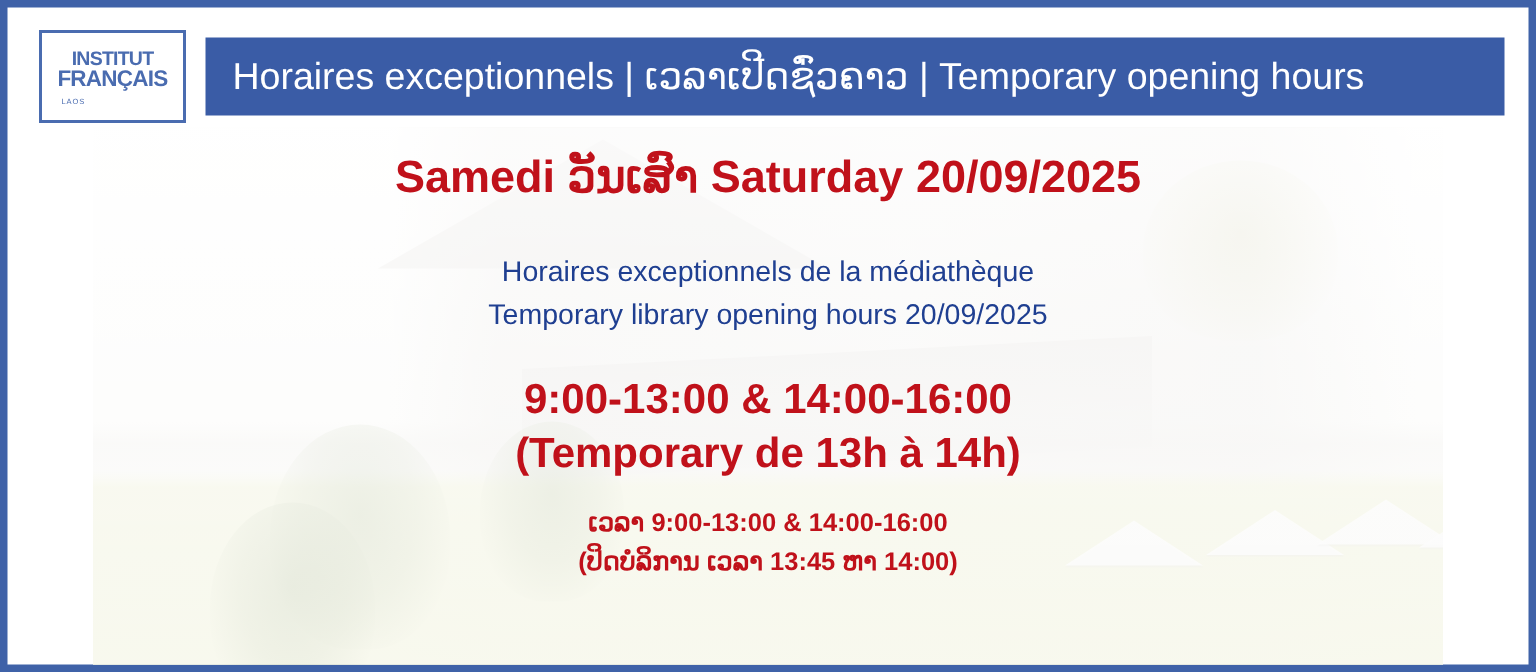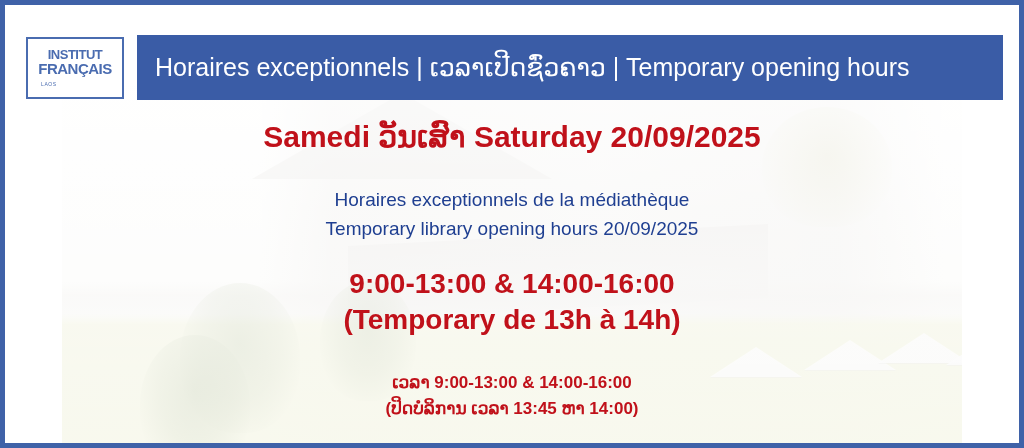--- a/index.html
+++ b/index.html
@@ -119,21 +119,21 @@
       rgba(255,255,255,0.78) 62%,
       rgba(255,255,255,0.70) 100%);
   }
 
   
   .header {
     position: relative;
     z-index: 3;
     display: flex;
     align-items: center;
-    padding: 30px 16px 0 21px;
+    padding: 15px 16px 0 21px;
     gap: 13px;
   }
   .logo-box {
     flex: 0 0 auto;
     width: 98px;
     height: 62px;
     border: 2px solid #4a6cb0;
     background: #ffffff;
     display: flex;
     flex-direction: column;
@@ -154,21 +154,21 @@
     font-size: 5px;
     letter-spacing: 0.6px;
     margin-top: 5px;
     align-self: flex-start;
     margin-left: 13px;
   }
   .banner {
     flex: 1 1 auto;
     background: #3a5ca6;
     color: #ffffff;
-    height: 65px;
+    height: 52px;
     display: flex;
     align-items: center;
     padding: 0 18px;
     box-sizing: border-box;
     font-size: 25px;
     white-space: nowrap;
     overflow: hidden;
   }
 
   
@@ -197,21 +197,21 @@
     font-weight: bold;
     font-size: 28px;
     line-height: 1.28;
     margin-top: 22px;
   }
   .lao-hours-block {
     color: #c0111a;
     font-weight: bold;
     font-size: 17px;
     line-height: 1.55;
-    margin-top: 32px;
+    margin-top: 16px;
   }
 </style>
 </head>
 <body>
 
 <div class="poster">
 
   <div class="photo-layer">
     <div class="photo"></div>
     <div class="photo-roof"></div>

